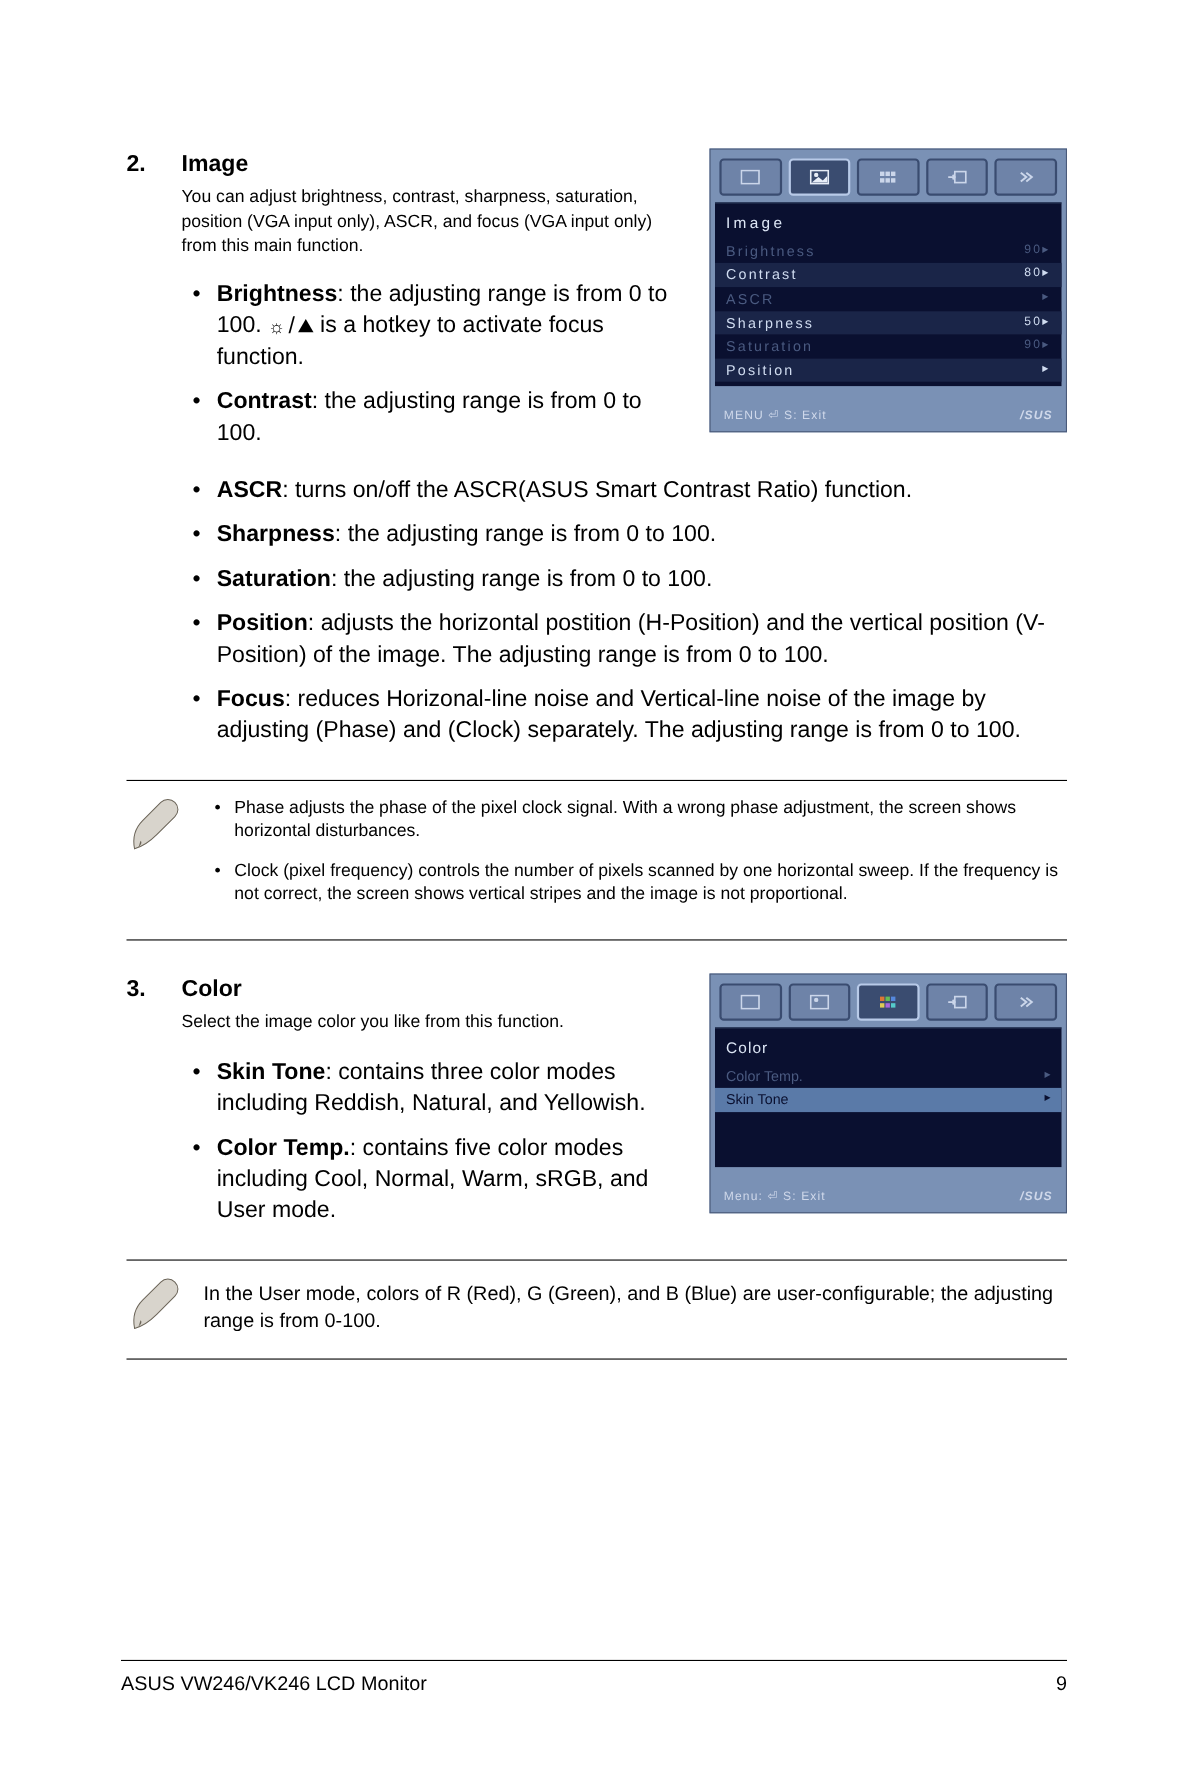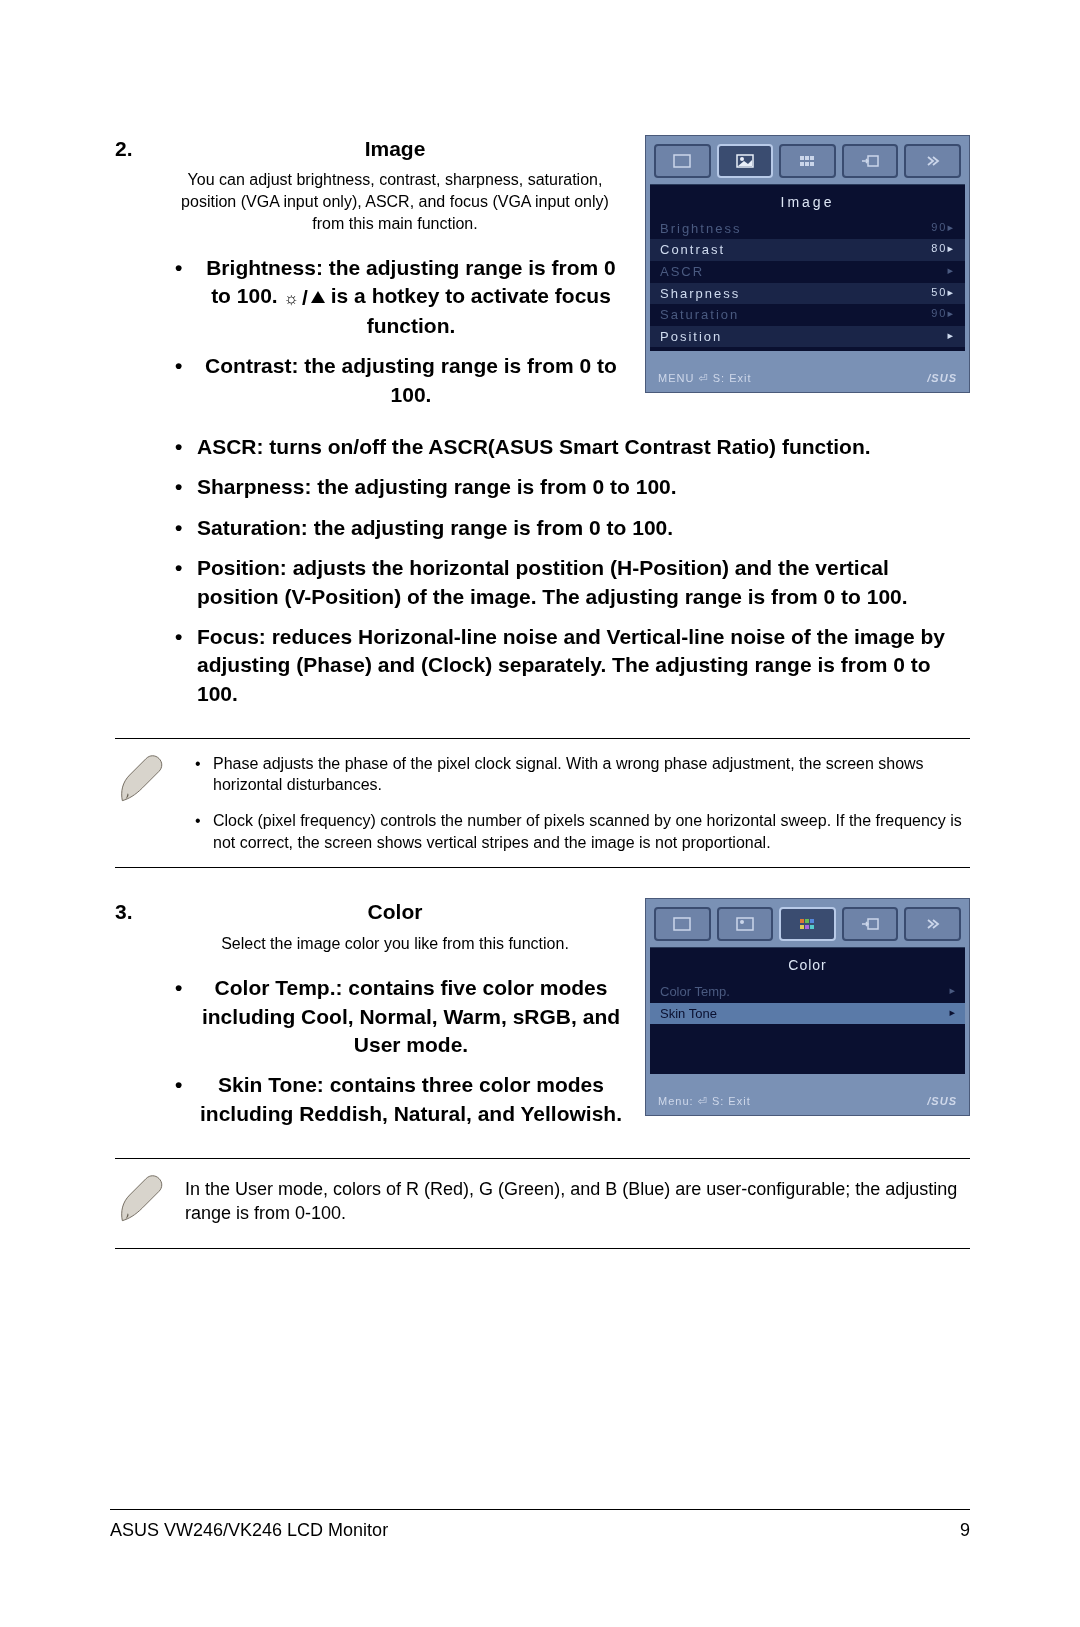--- a/index.html
+++ b/index.html
@@ -10,43 +10,43 @@
     line-height:1.35;
   }
   .page{
     padding:135px 110px 0 115px;
   }
   .section{display:flex;margin-bottom:18px;}
   .num{width:50px;font-weight:bold;font-size:21px;flex:none;}
   .body{flex:1;}
   .title{font-weight:bold;font-size:21px;margin:0 0 6px 0;}
   .intro{font-size:16px;margin:0 0 20px 0;}
-  .row{display:flex;align-items:flex-start;text-align:center;}
+  .row{display:flex;align-items:flex-start;}
   .textcol{flex:1;min-width:0;padding-right:20px;}
   ul.main{list-style:none;padding:0;margin:0;}
   ul.main>li{
     font-size:21px;position:relative;
-    padding-left:32px;margin-bottom:12px;font-weight:bold;
+    padding-left:32px;margin-bottom:12px;
   }
   ul.main>li:before{
     content:"•";position:absolute;left:10px;top:0;
   }
   .note{
     border-top:1px solid #000;border-bottom:1px solid #000;
     display:flex;align-items:flex-start;
     padding:14px 0;margin:10px 0 30px 0;
   }
   .pen{width:70px;flex:none;}
   .pen svg{width:55px;height:55px;}
   ul.notes{list-style:none;padding:0;margin:0;}
   ul.notes>li{
     font-size:16px;position:relative;padding-left:28px;
     margin-bottom:14px;
   }
-  ul.notes>li:last-child{margin-bottom:0;}
+  ul.notes>li:last-child{margin-bottom:16px;}
   ul.notes>li:before{content:"•";position:absolute;left:10px;top:0;}
   .note-single{font-size:18px;padding-top:4px;}
 
   
   .osd{
     width:325px;flex:none;
     background:#7a91b5;
     border:1px solid #4a5a7a;
     font-family:Arial,sans-serif;
     font-size:13px;
@@ -216,22 +216,22 @@
   </div>
 
   <div class="section">
     <div class="num">3.</div>
     <div class="body">
       <div class="row">
         <div class="textcol">
           <p class="title">Color</p>
           <p class="intro">Select the image color you like from this function.</p>
           <ul class="main">
+            <li><b>Skin Tone</b><span>: contains three color modes including Reddish, Natural, and Yellowish.</span></li>
             <li><b>Color Temp.</b><span>: contains five color modes including Cool, Normal, Warm, sRGB, and User mode.</span></li>
-            <li><b>Skin Tone</b><span>: contains three color modes including Reddish, Natural, and Yellowish.</span></li>
           </ul>
         </div>
 
         <div class="osd">
           <div class="osd-tabs">
             <div class="osd-tab">
                 <svg width="18" height="14" viewBox="0 0 18 14">
                   <rect x="1" y="1" width="16" height="12" fill="none" stroke="#cbd6ea" stroke-width="1.5"></rect>
                 </svg>
               </div>

